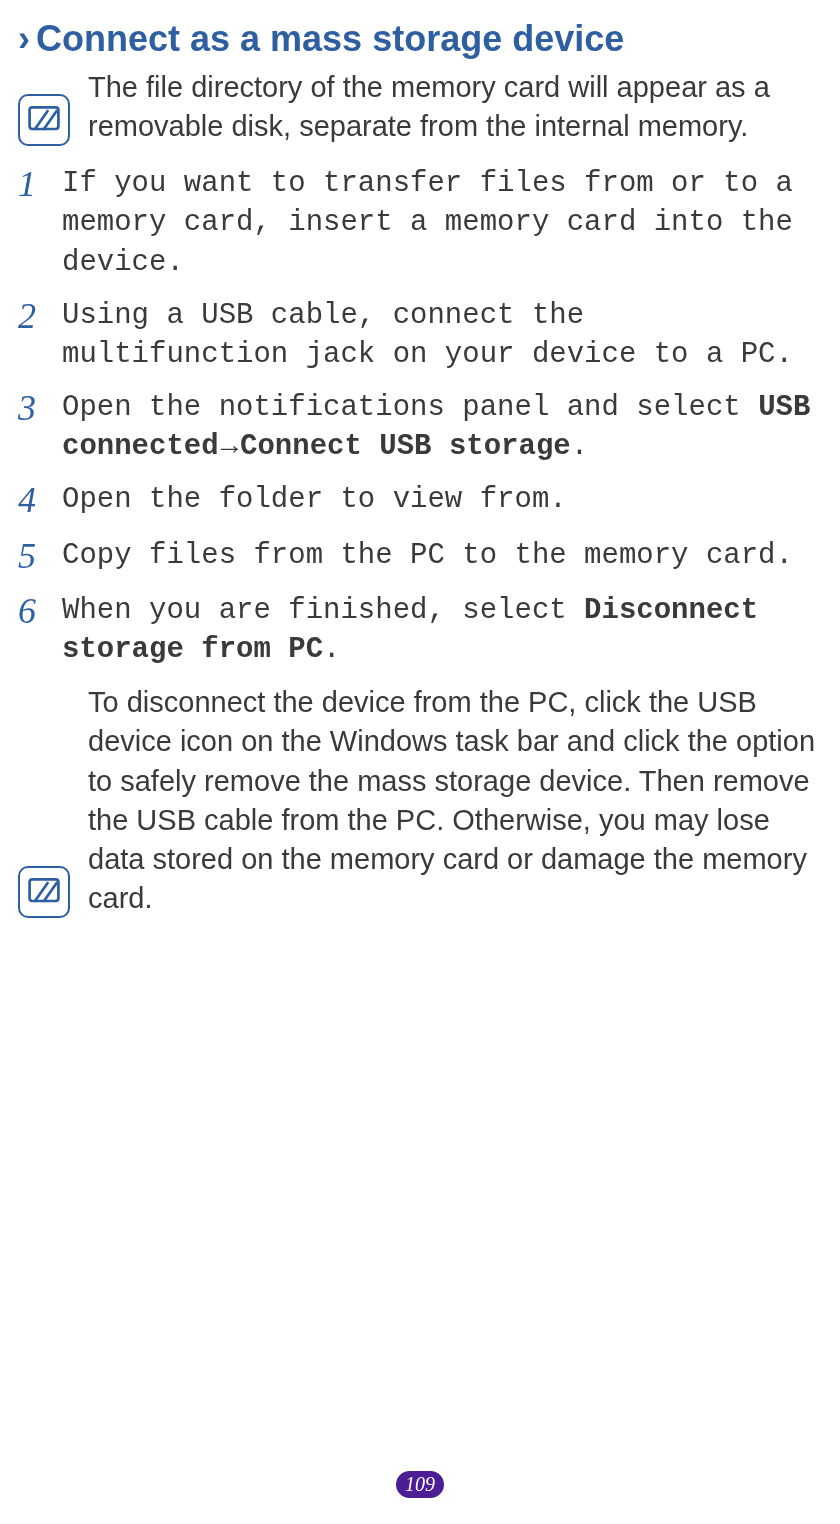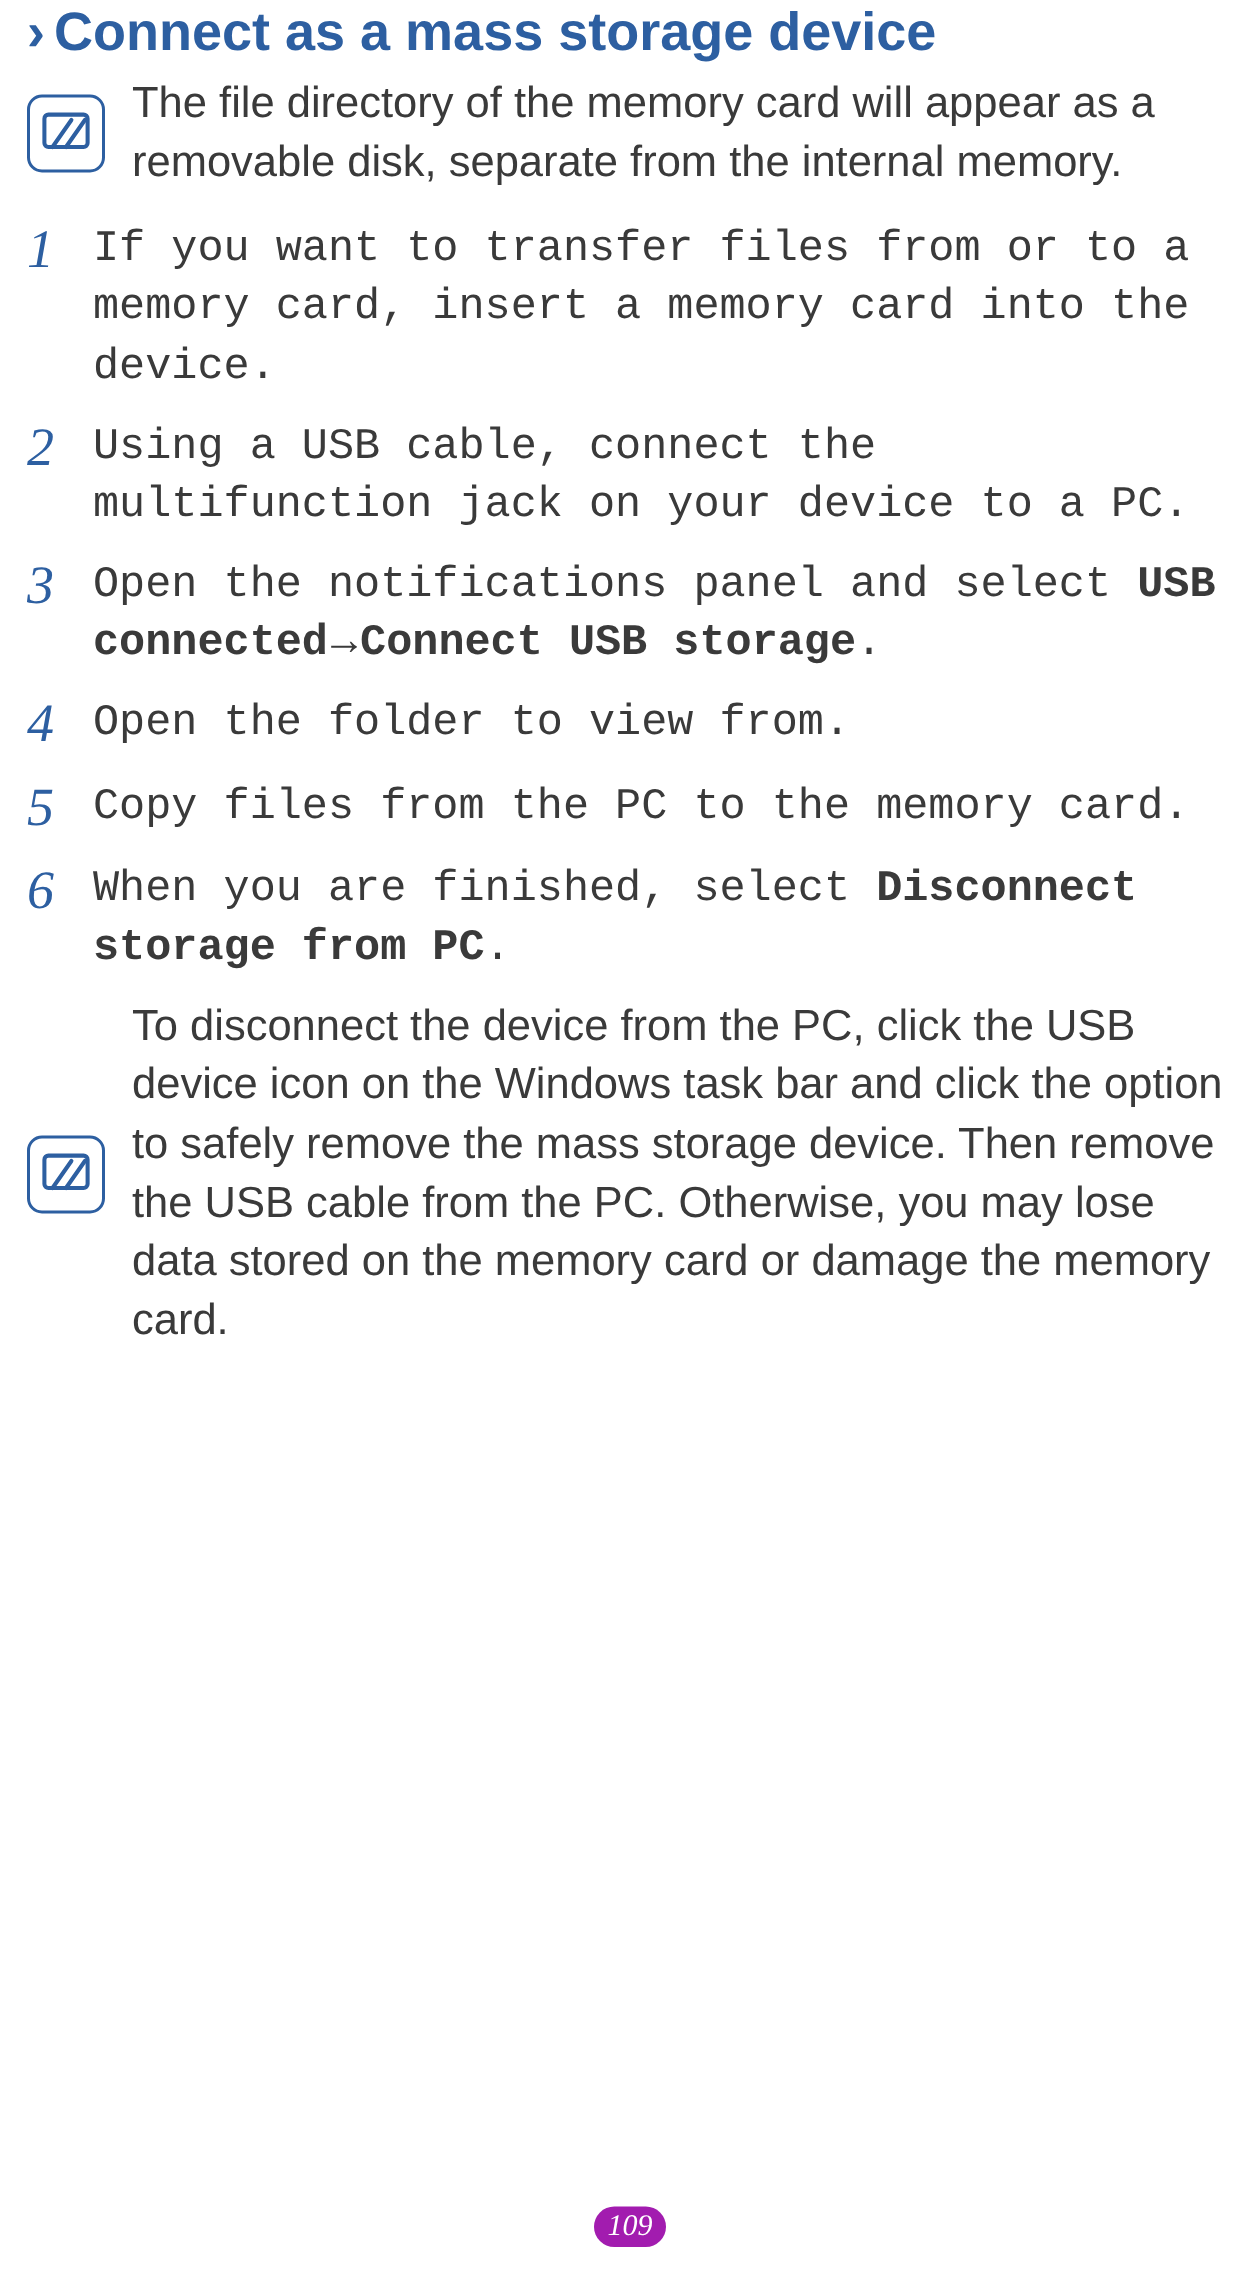--- a/index.html
+++ b/index.html
@@ -5,41 +5,42 @@
   * { margin: 0; padding: 0; box-sizing: border-box; }
   body {
     width: 840px;
     height: 1524px;
     font-family: "Segoe UI", "Helvetica Neue", Arial, sans-serif;
     color: #3a3a3a;
     position: relative;
     padding: 0 18px;
   }
   .content {
+    padding-top: 18px;
   }
   .section-title {
     font-size: 36px;
     font-weight: 700;
     color: #2d5fa1;
     margin-bottom: 8px;
   }
   .section-title .chev {
     color: #2d5fa1;
     font-weight: 700;
     margin-right: 6px;
   }
   .intro {
     font-size: 29px;
     line-height: 1.35;
     color: #3a3a3a;
     margin-bottom: 18px;
   }
   .note-box {
     display: flex;
-    align-items: center;
+    align-items: flex-end;
     margin: 8px 0 18px 0;
   }
   .note-icon {
     width: 52px;
     height: 52px;
     border-radius: 10px;
     border: 2px solid #2d5fa1;
     display: flex;
     align-items: center;
     justify-content: center;
@@ -93,21 +94,21 @@
   .page-num-wrap {
     margin-top: 4px;
     display: flex;
     justify-content: center;
   }
   .page-num {
     display: inline-block;
     min-width: 48px;
     padding: 2px 6px;
     border-radius: 14px;
-    background: #a21caf;
+    background: #4c1d95;
     color: #fff;
     font-style: italic;
     font-family: Georgia, "Times New Roman", serif;
     font-size: 20px;
   }
   .arrow {
     display: inline-block;
     padding: 0 2px;
   }
 </style>

